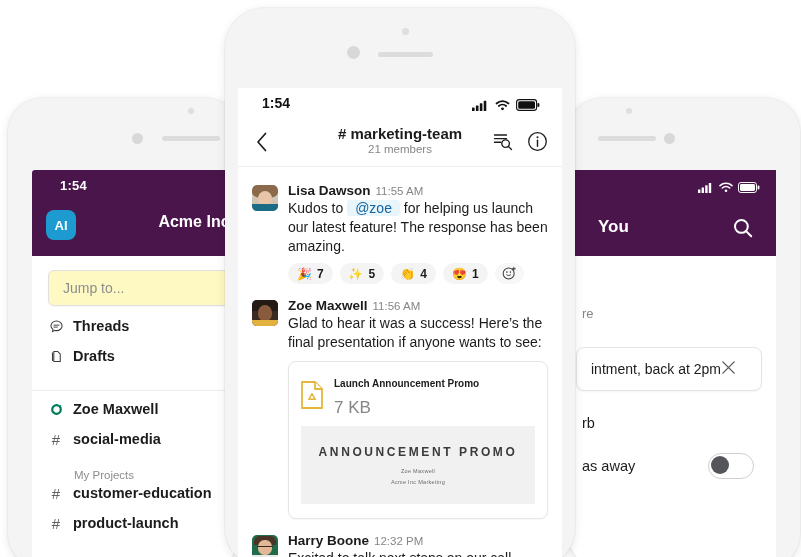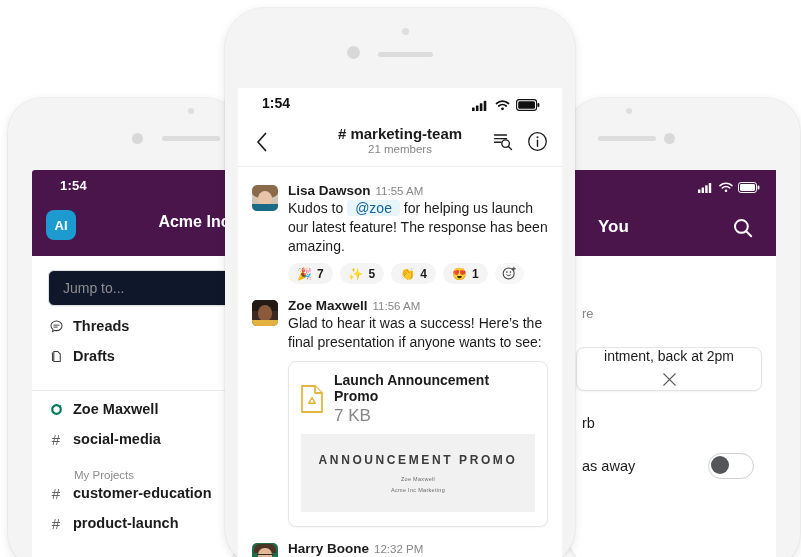--- a/index.html
+++ b/index.html
@@ -59,21 +59,21 @@
     position:absolute;left:14px;top:6px;width:30px;height:30px;border-radius:8px;
     background:#1d9bd1;color:#fff;font-size:13px;font-weight:bold;
     display:flex;align-items:center;justify-content:center;
   }
   .sb-title{
     position:absolute;right:14px;top:9px;color:#fff;font-size:16px;font-weight:bold;
   }
   .sb-body{background:#fff;height:312px;padding:0;position:relative;}
   .jumpto{
     margin:14px 12px 0 16px;height:34px;border:1px solid #e0e0e0;border-radius:6px;
-    background:#0f172a;display:flex;align-items:center;padding-left:14px;
+    background:#fef9c3;display:flex;align-items:center;padding-left:14px;
     color:#8d8d8d;font-size:14px;
     box-shadow:0 1px 2px rgba(0,0,0,.04);
   }
   .sb-divider{height:1px;background:#ececec;margin:12px 0 0 0;}
   .sb-row{
     display:flex;align-items:flex-start;height:30px;padding-left:16px;gap:9px;
     font-size:14.5px;color:#1d1c1d;font-weight:bold;
   }
   .sb-row .ic{width:16px;height:16px;display:flex;align-items:center;justify-content:center;flex:0 0 16px;}
   .sb-row .hashm{color:#616061;font-size:15px;font-weight:normal;}
@@ -83,23 +83,23 @@
   .rp-statusbar{background:#4a154b;height:34px;position:relative;}
   .rp-icons{position:absolute;right:16px;top:9px;display:flex;align-items:center;gap:5px;}
   .rp-header{background:#4a154b;height:52px;position:relative;}
   .rp-title{position:absolute;left:30px;top:13px;color:#fff;font-size:17px;font-weight:bold;}
   .rp-search{position:absolute;right:22px;top:13px;}
   .rp-body{background:#fff;height:312px;position:relative;padding-top:46px;}
   .rp-name{font-size:19px;font-weight:bold;color:#1d1c1d;padding-left:14px;}
   .rp-sub{font-size:13px;color:#868686;padding-left:14px;margin-top:4px;}
   .rp-statusbox{
     margin:26px 14px 0 8px;height:42px;border:1px solid #e4e4e4;border-radius:8px;
-    background:#fff;display:flex;align-items:center;justify-content:space-between;
+    background:#fff;display:flex;align-items:center;
     padding:0 14px;box-shadow:0 1px 2px rgba(0,0,0,.05);
-    font-size:14px;color:#1d1c1d;flex-direction:column;
+    font-size:14px;color:#1d1c1d;
   }
   .rp-opt{padding-left:14px;margin-top:24px;font-size:14.5px;color:#1d1c1d;}
   .rp-toggle-row{
     display:flex;align-items:center;justify-content:space-between;
     padding:0 22px 0 14px;margin-top:22px;
   }
   .rp-toggle-row span{font-size:14.5px;color:#1d1c1d;}
   .toggle{
     width:44px;height:24px;border-radius:14px;background:#fff;border:1px solid #d0d0d0;
     position:relative;
@@ -144,21 +144,21 @@
     gap:5px;padding:0 9px;font-size:12px;color:#1d1c1d;font-weight:bold;
   }
   .pill.addr{background:#f7f7f7;padding:0 7px;}
 
   .filecard{
     border:1px solid #e6e6e6;border-radius:8px;margin-top:9px;background:#fff;
     box-shadow:0 1px 2px rgba(0,0,0,.04);overflow:hidden;
   }
   .filehead{display:flex;align-items:center;padding:10px 12px 8px 12px;gap:11px;}
   .fileicon{width:22px;height:28px;flex:0 0 22px;}
-  .filename{font-size:14px;font-weight:bold;color:#1d1c1d;line-height:16px;}
+  .filename{font-size:10px;font-weight:bold;color:#1d1c1d;line-height:24px;}
   .filesize{font-size:17px;color:#868686;margin-top:2px;}
   .preview{
     margin:0 12px 14px 12px;background:#f1f1f1;height:78px;
     display:flex;flex-direction:column;align-items:center;justify-content:center;
   }
   .preview .pt{
     font-size:12px;letter-spacing:2.6px;color:#3b3b3b;font-weight:bold;
   }
   .preview .ps{font-size:5.5px;color:#6b6b6b;margin-top:9px;letter-spacing:.3px;}
   .preview .ps2{font-size:5.5px;color:#6b6b6b;margin-top:5px;letter-spacing:.3px;}

